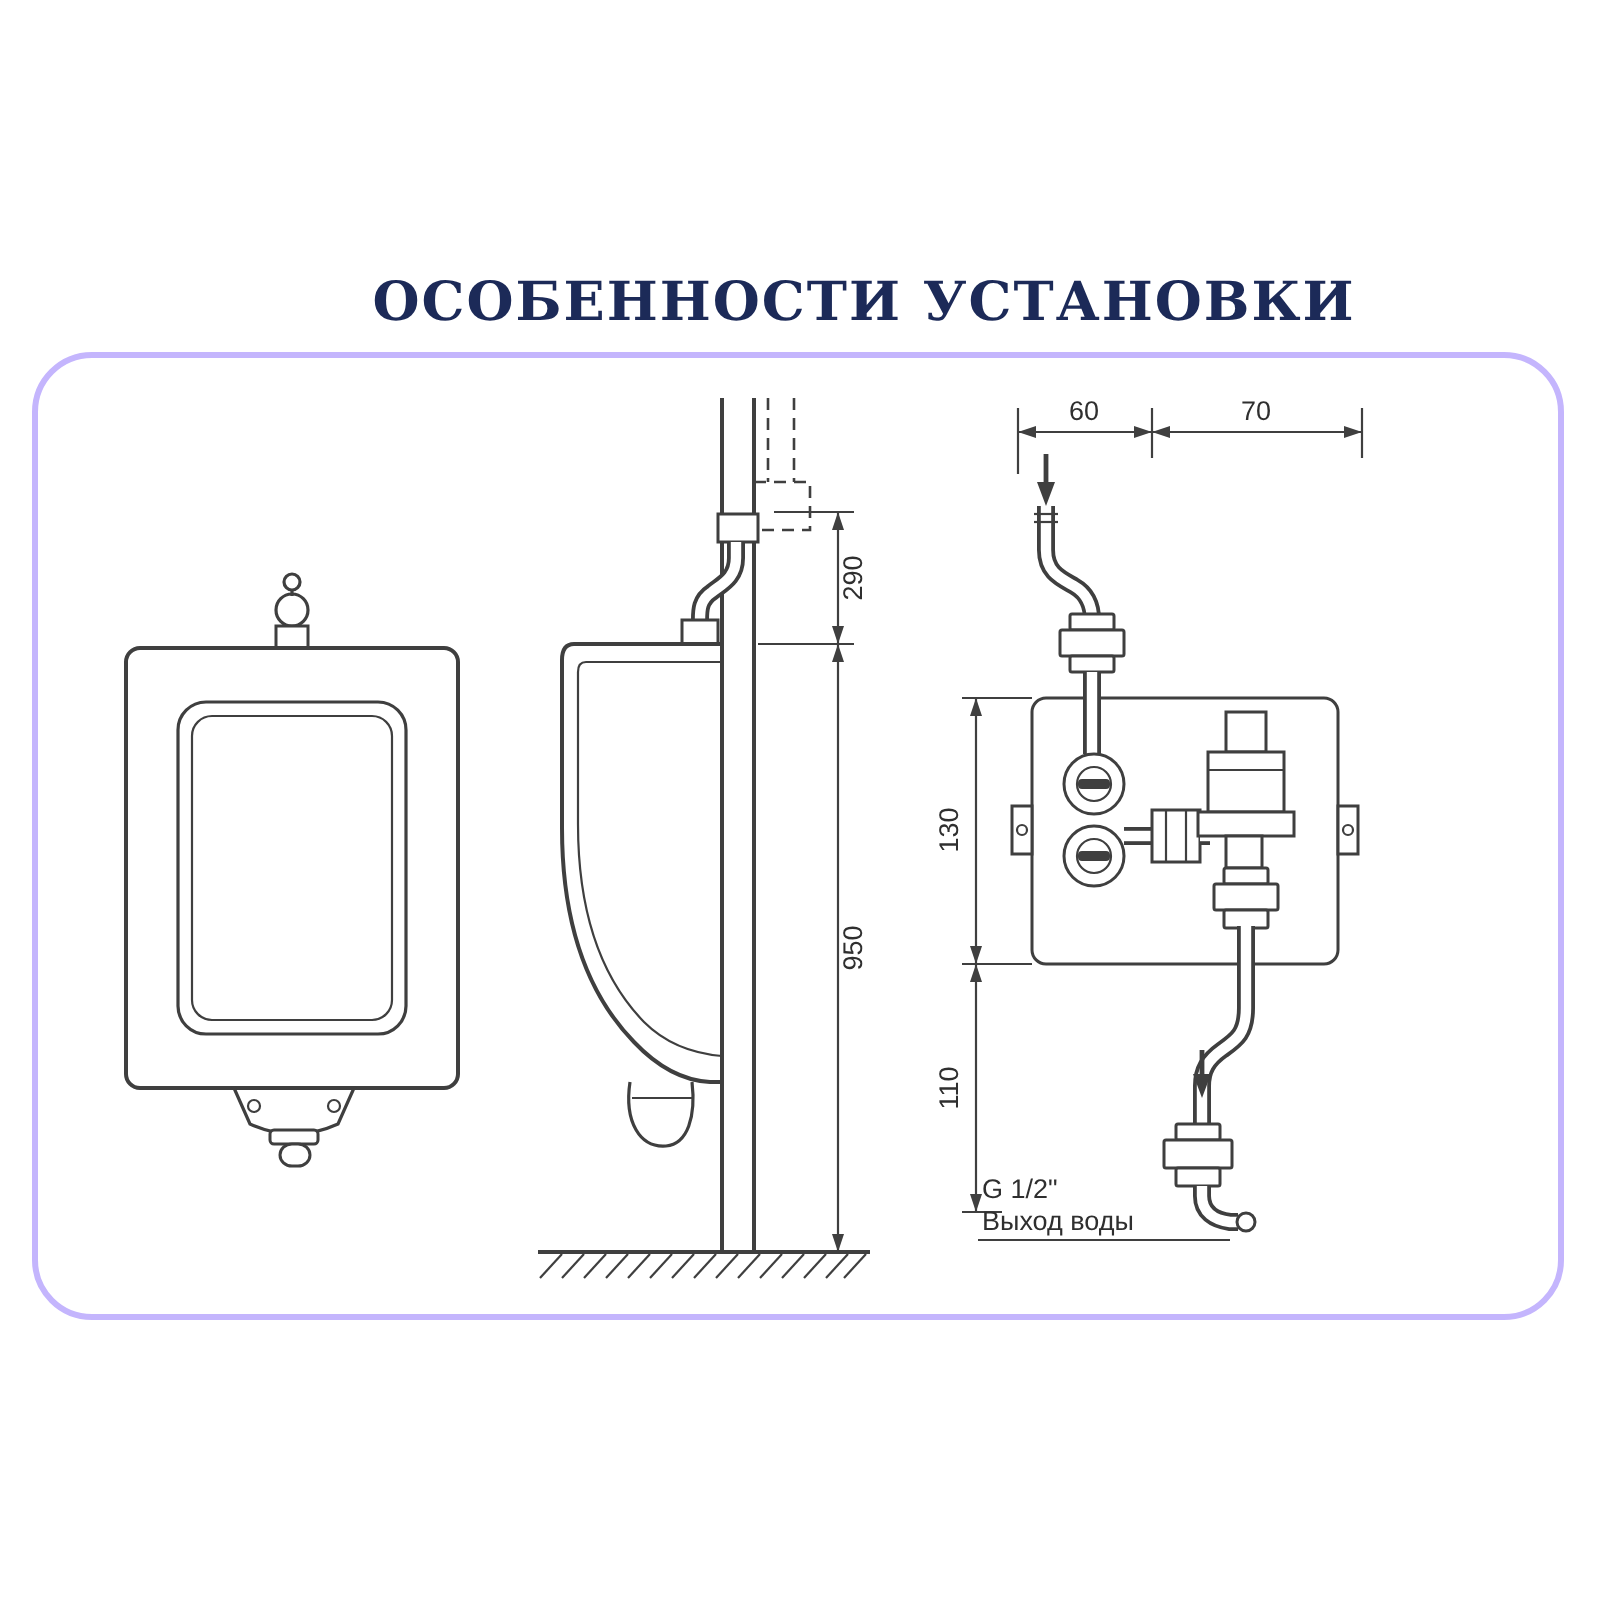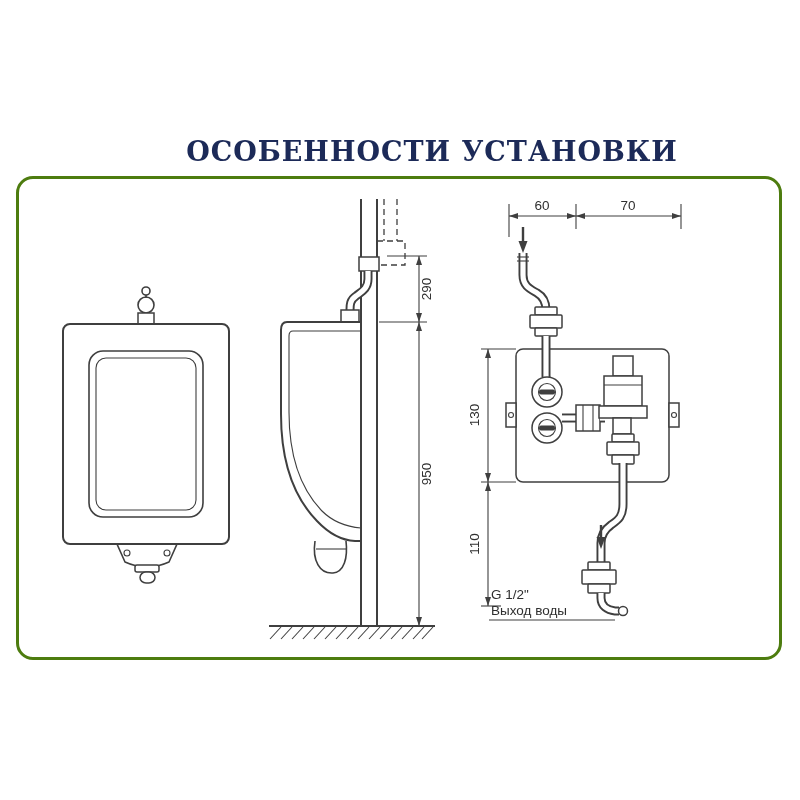--- a/index.html
+++ b/index.html
@@ -1,19 +1,19 @@
 <!DOCTYPE html>
 <html><head>
 <meta charset="utf-8">
 <style>
   html,body{margin:0;padding:0;background:#ffffff;}
   .page{position:relative;width:800px;height:800px;background:#ffffff;font-family:"Liberation Sans",sans-serif;overflow:hidden;}
   .title{position:absolute;top:120px;left:16px;width:800px;margin:16px;text-align:center;
          font-family:"DejaVu Serif",serif;font-weight:bold;font-size:27px;letter-spacing:1px;color:#1c2a58;}
-  .panel{position:absolute;left:16px;top:176px;width:760px;height:478px;border:3px solid #4d7c0f;border-radius:17px;background:#ffffff;}
+  .panel{position:absolute;left:16px;top:176px;width:760px;height:478px;border:3px solid #c4b5fd;border-radius:30px;background:#ffffff;}
   svg{position:absolute;left:0;top:0;}
   .ln{fill:none;stroke:#3f3f3f;stroke-width:2;}
   .md{fill:none;stroke:#3f3f3f;stroke-width:1.6;}
   .tn{fill:none;stroke:#3f3f3f;stroke-width:1.1;}
   .dsh{fill:none;stroke:#3f3f3f;stroke-width:1.3;stroke-dasharray:6 4;}
   .w{fill:#ffffff;stroke:#3f3f3f;stroke-width:1.5;}
   .po{fill:none;stroke:#3f3f3f;stroke-width:9;}
   .pi{fill:none;stroke:#ffffff;stroke-width:5.2;}
   .dim{fill:none;stroke:#3f3f3f;stroke-width:1.1;}
   .ah{fill:#3f3f3f;stroke:none;}

